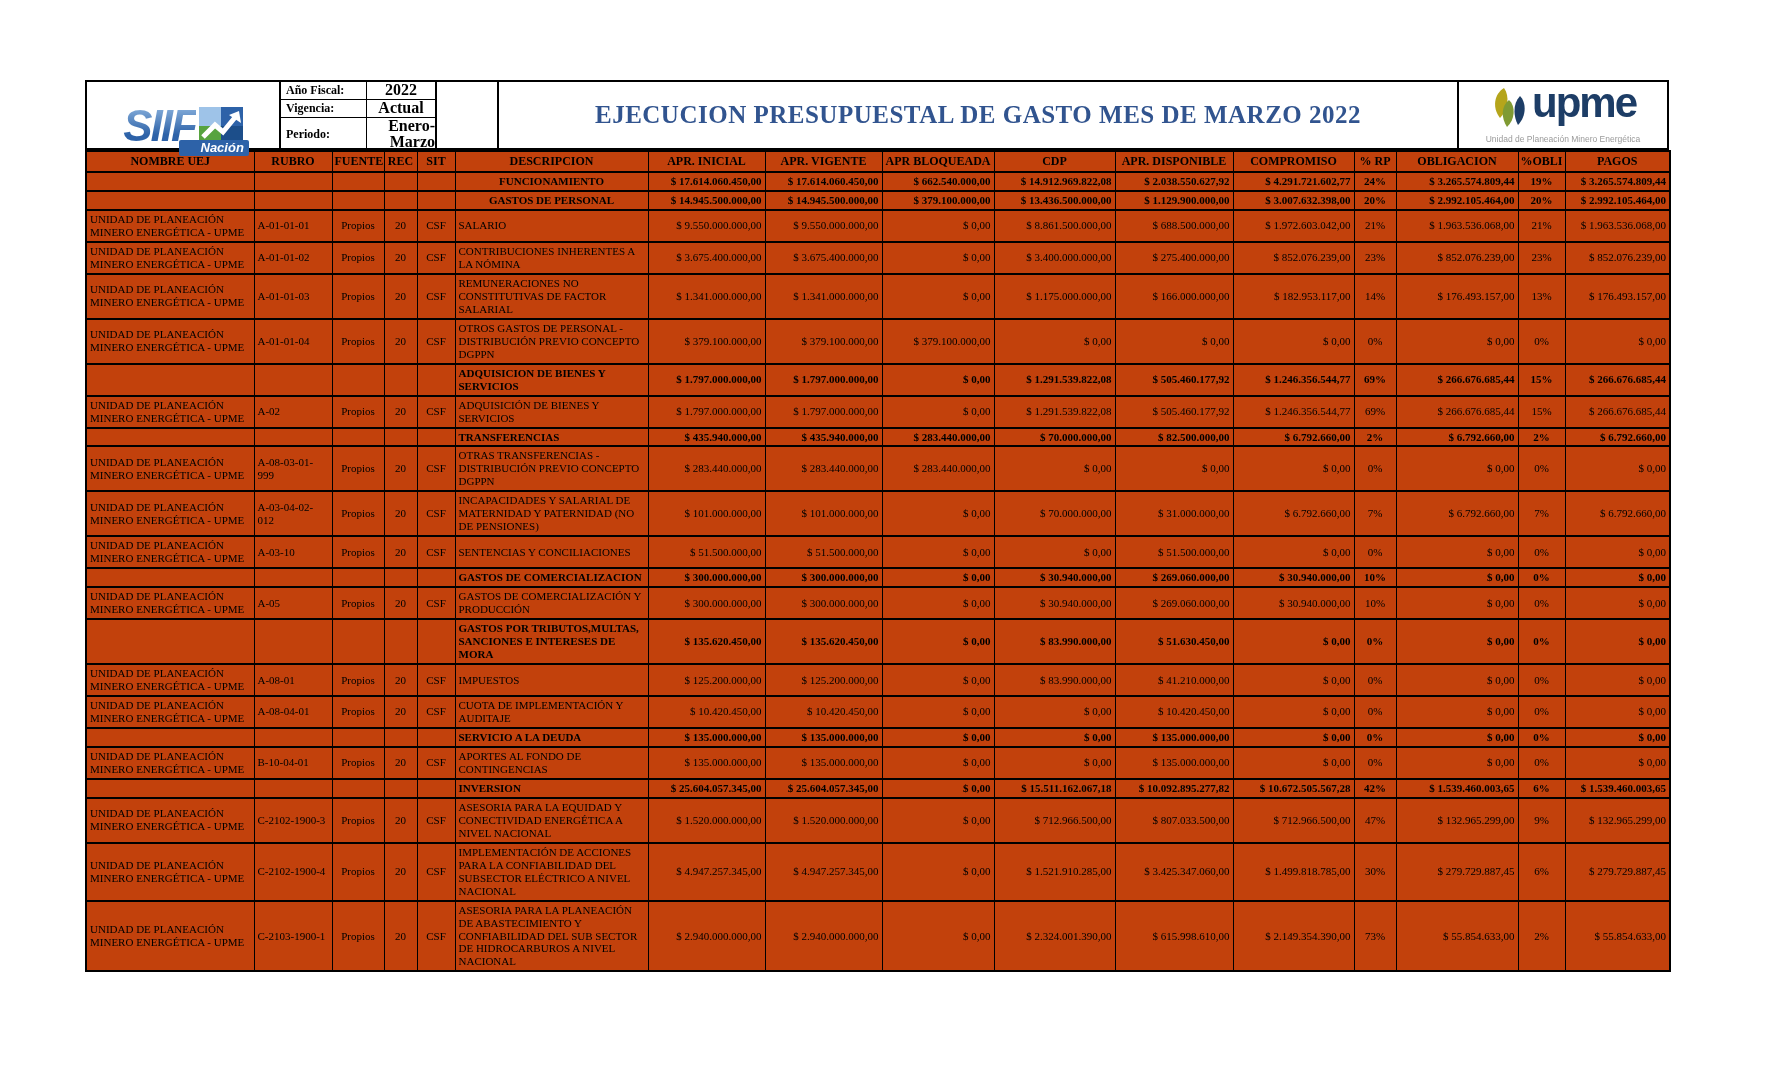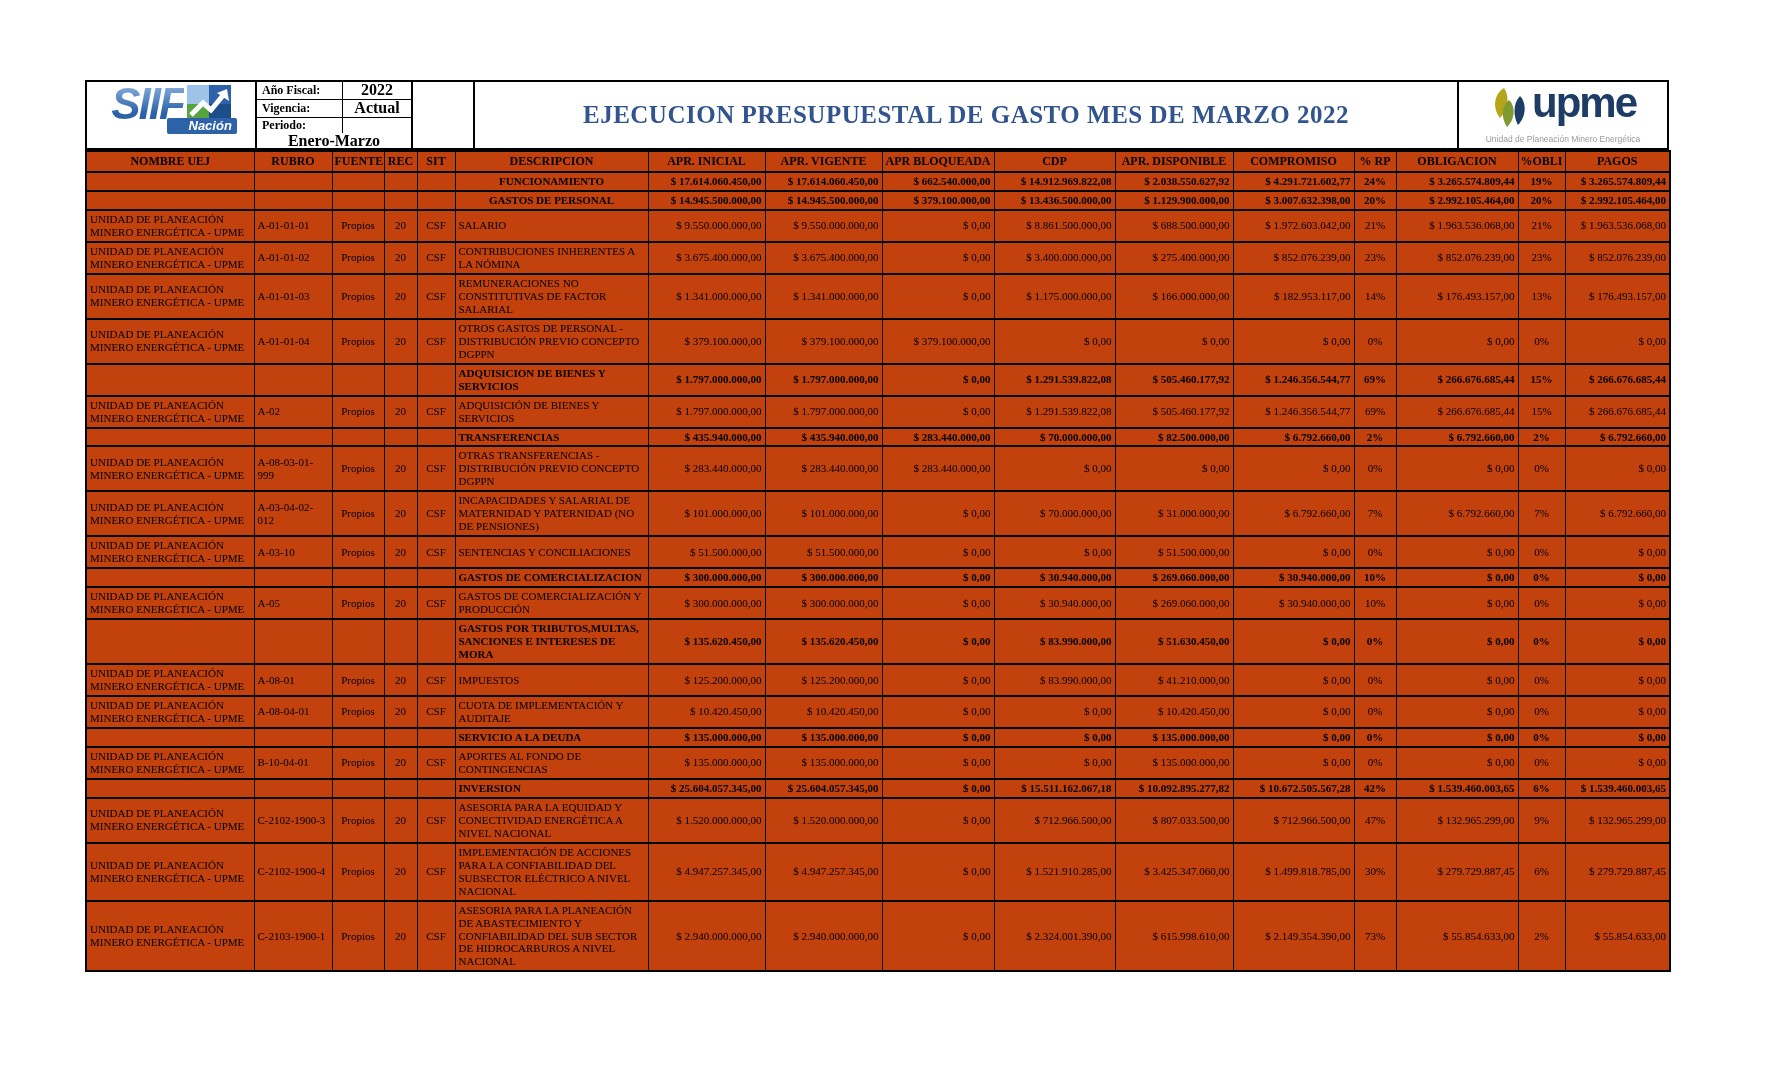--- a/index.html
+++ b/index.html
@@ -7,42 +7,42 @@
     width:1792px;height:1088px;background:#ffffff;position:relative;
     font-family:"Liberation Serif",serif;color:#000;
   }
   .sheet{position:absolute;left:85px;top:80px;width:1584px;}
 
   
   .hdr{display:flex;border:2px solid #000;border-bottom:2px solid #000;height:70px;box-sizing:border-box;background:#fff;}
   .hdr-cell{box-sizing:border-box;border-right:2px solid #000;}
   .hdr-cell:last-child{border-right:none;}
 
-  .siif-cell{width:170px;display:flex;align-items:flex-start;justify-content:center;position:relative;}
+  .siif-cell{width:194px;display:flex;align-items:flex-end;justify-content:center;position:relative;}
   .siif-wrap{display:flex;align-items:center;position:relative;}
   .siif-text{
     font-family:"Liberation Sans",sans-serif;font-weight:bold;font-style:italic;
     font-size:44px;line-height:1;color:#3a6fb5;letter-spacing:-2px;
     background:linear-gradient(180deg,#8fb6e0 0%,#2d62a8 70%);
     -webkit-background-clip:text;background-clip:text;-webkit-text-fill-color:transparent;
   }
   .siif-icon{width:44px;height:38px;margin-left:3px;position:relative;
     background:
       linear-gradient(90deg,#9ec3e8 0 50%,#2d62a8 50% 100%) top/100% 50% no-repeat,
       linear-gradient(90deg,#57a33f 0 50%,#1c4e8a 50% 100%) bottom/100% 50% no-repeat;}
   .siif-icon svg{position:absolute;inset:0;}
   .siif-badge{
     position:absolute;right:-6px;bottom:-8px;background:#2d62a8;color:#fff;
     font-family:"Liberation Sans",sans-serif;font-weight:bold;font-style:italic;
     font-size:13px;padding:0 5px 1px 22px;border-radius:2px;
   }
 
   .info-cell{width:156px;display:flex;flex-direction:column;}
   .info-row{flex:1;display:flex;border-bottom:1px solid #000;}
-  .info-row:last-child{border-bottom:none;flex-direction:column;}
+  .info-row:last-child{border-bottom:none;}
   .info-label{width:86px;box-sizing:border-box;border-right:1px solid #000;
     font-weight:bold;font-size:12px;display:flex;align-items:center;padding-left:5px;}
   .info-value{flex:1;font-weight:bold;font-size:16px;display:flex;align-items:center;justify-content:center;text-align:right;line-height:1.05;}
 
   .spacer-cell{width:62px;}
 
   .title-cell{flex:1;display:flex;align-items:center;justify-content:center;}
   .report-title{font-weight:bold;font-size:25px;color:#31548f;letter-spacing:.5px;text-align:center;}
 
   .upme-cell{width:208px;display:flex;align-items:center;justify-content:center;}

